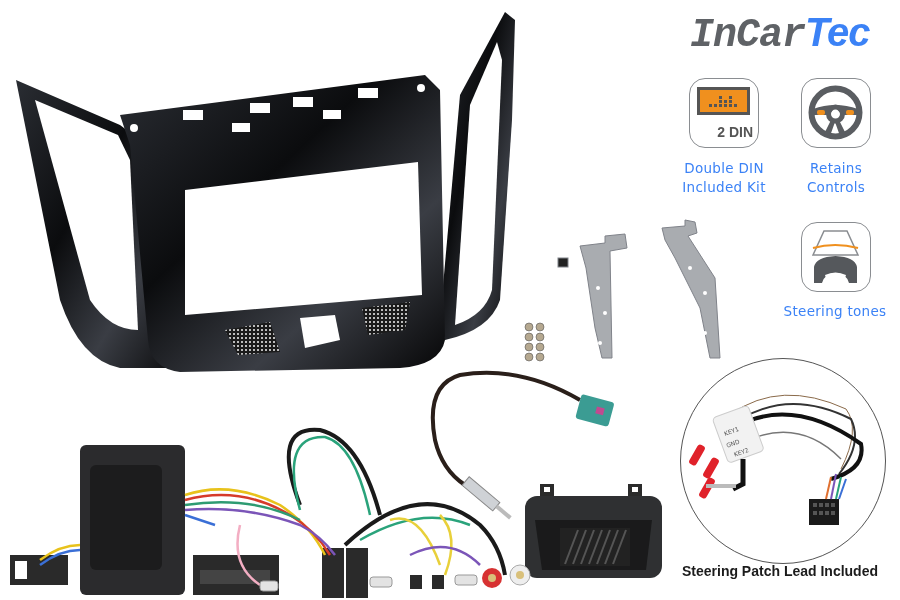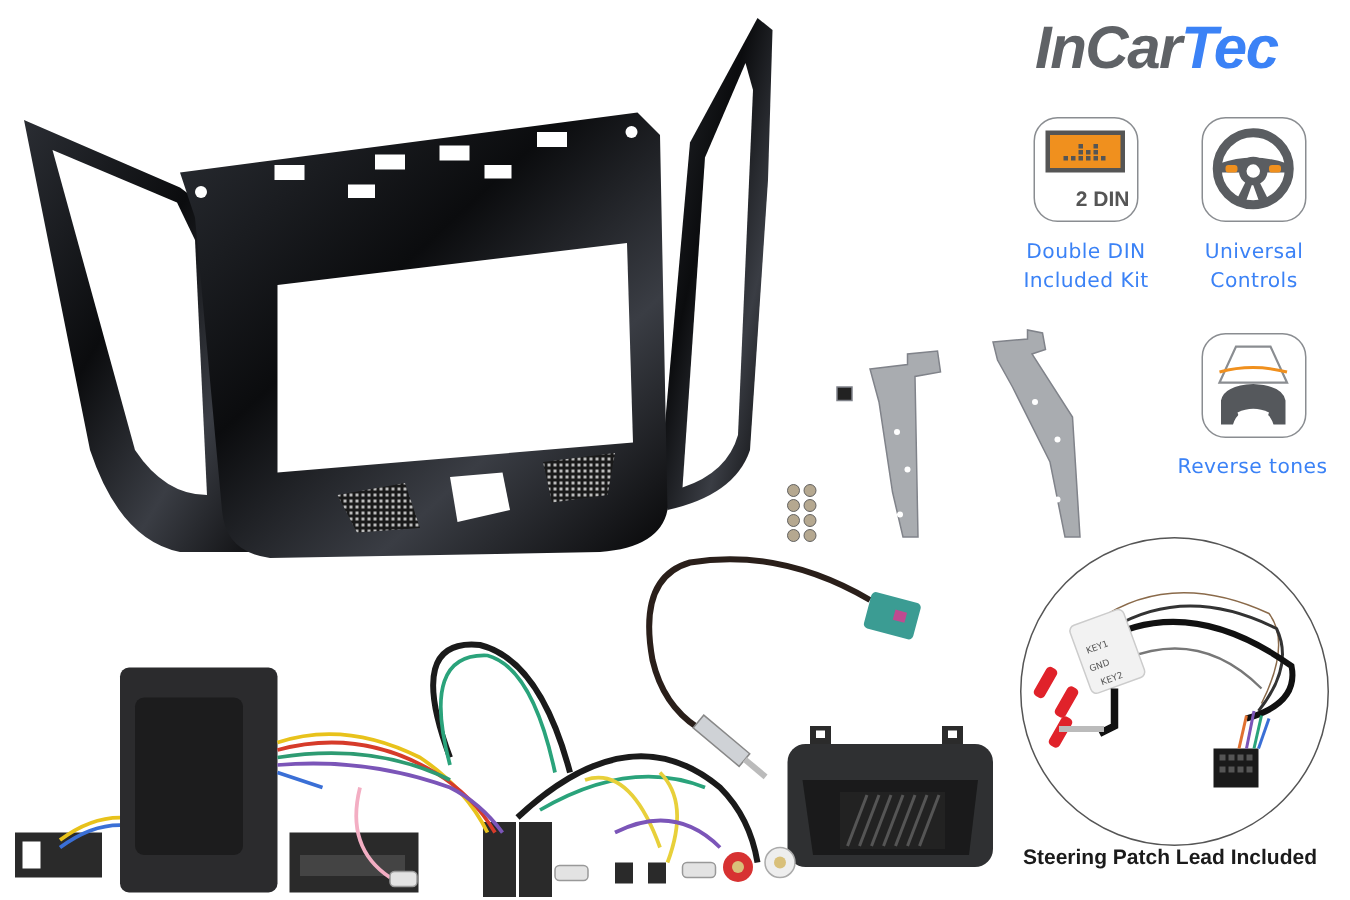--- a/index.html
+++ b/index.html
@@ -1,21 +1,21 @@
 <!DOCTYPE html>
 <html><head>
 <meta charset="utf-8">
 <style>
   html, body { margin:0; padding:0; background:#ffffff; }
   body { width:900px; height:600px; position:relative; overflow:hidden; font-family:"DejaVu Sans", sans-serif; }
   .abs { position:absolute; }
 
   
   .logo { left:690px; top:8px; font-family:"Liberation Sans", sans-serif; font-weight:bold; font-style:italic; font-size:40px; letter-spacing:-1px; line-height:48px; }
-  .logo .a { color:#5f6266; }
+  .logo .a { color:#5f6266;font-family:Liberation Mono, monospace; }
   .logo .b { color:#3b82f6; }
 
   
   .badge { width:70px; height:70px; border:1.5px solid #8a8d91; border-radius:16px; background:#fff; box-sizing:border-box; }
   .caption { font-family:"DejaVu Sans", sans-serif; font-size:13.5px; color:#3b82f6; text-align:center; line-height:19px; letter-spacing:0.3px; }
 
   .patch-caption { left:672px; top:563px; width:216px; text-align:center; font-family:"Liberation Sans", sans-serif; font-weight:bold; font-size:14px; color:#1b1b1b; }
 
   .circle { left:680px; top:358px; width:206px; height:206px; border:1.5px solid #555; border-radius:50%; box-sizing:border-box; background:#fff; }
 </style>
@@ -195,34 +195,34 @@
   <svg width="67" height="67" viewBox="0 0 67 67" style="position:absolute;left:0;top:0">
     <circle cx="33.5" cy="33.5" r="24" fill="none" stroke="#5a5d61" stroke-width="6"></circle>
     <circle cx="33.5" cy="35" r="7" fill="none" stroke="#5a5d61" stroke-width="5"></circle>
     <path d="M11 30 Q33 22 56 30 L56 36 L40 36 L33 28 L27 36 L11 36 Z" fill="#5a5d61"></path>
     <path d="M29 41 L22 55 L28 57 L33 43 L38 57 L44 55 L37 41 Z" fill="#5a5d61"></path>
     <rect x="15" y="31" width="8" height="5" rx="2" fill="#f0901e"></rect>
     <rect x="44" y="31" width="8" height="5" rx="2" fill="#f0901e"></rect>
   </svg>
 </div>
 <div class="abs caption" style="left:788px;top:159px;width:96px;">
-  <div>Universal</div>
+  <div>Retains</div>
   <div>Controls</div>
 </div>
 
 <div class="abs badge" style="left:801px;top:222px;">
   <svg width="67" height="67" viewBox="0 0 67 67" style="position:absolute;left:0;top:0">
     <path d="M22 8 L45 8 L56 32 L11 32 Z" fill="none" stroke="#8a8d91" stroke-width="1.5"></path>
     <path d="M11 25 Q33 19 56 25" fill="none" stroke="#f0901e" stroke-width="2"></path>
     <path d="M12 60 L12 44 Q14 34 33.5 33 Q53 34 55 44 L55 60 L47 60 Q44 50 33.5 50 Q23 50 20 60 Z" fill="#55585c"></path>
     <path d="M23 52 Q33.5 47 44 52 L42 58 L25 58 Z" fill="#fff"></path>
   </svg>
 </div>
 <div class="abs caption" style="left:770px;top:302px;width:130px;">
-  <div>Reverse tones</div>
+  <div>Steering tones</div>
 </div>
 
 <div class="abs circle">
   <svg width="204" height="204" viewBox="0 0 204 204" style="position:absolute;left:0;top:0">
     <g fill="none" stroke-width="2">
       <path d="M50 55 Q100 20 165 50 Q180 70 160 110" stroke="#8a6a4a" stroke-width="1"></path>
       <path d="M60 60 Q110 30 170 60 Q182 85 158 115" stroke="#333"></path>
       <path d="M50 70 Q110 35 180 85 Q185 110 150 120" stroke="#111" stroke-width="4"></path>
       <path d="M70 80 Q120 60 160 100" stroke="#777" stroke-width="1.5"></path>
     </g>

